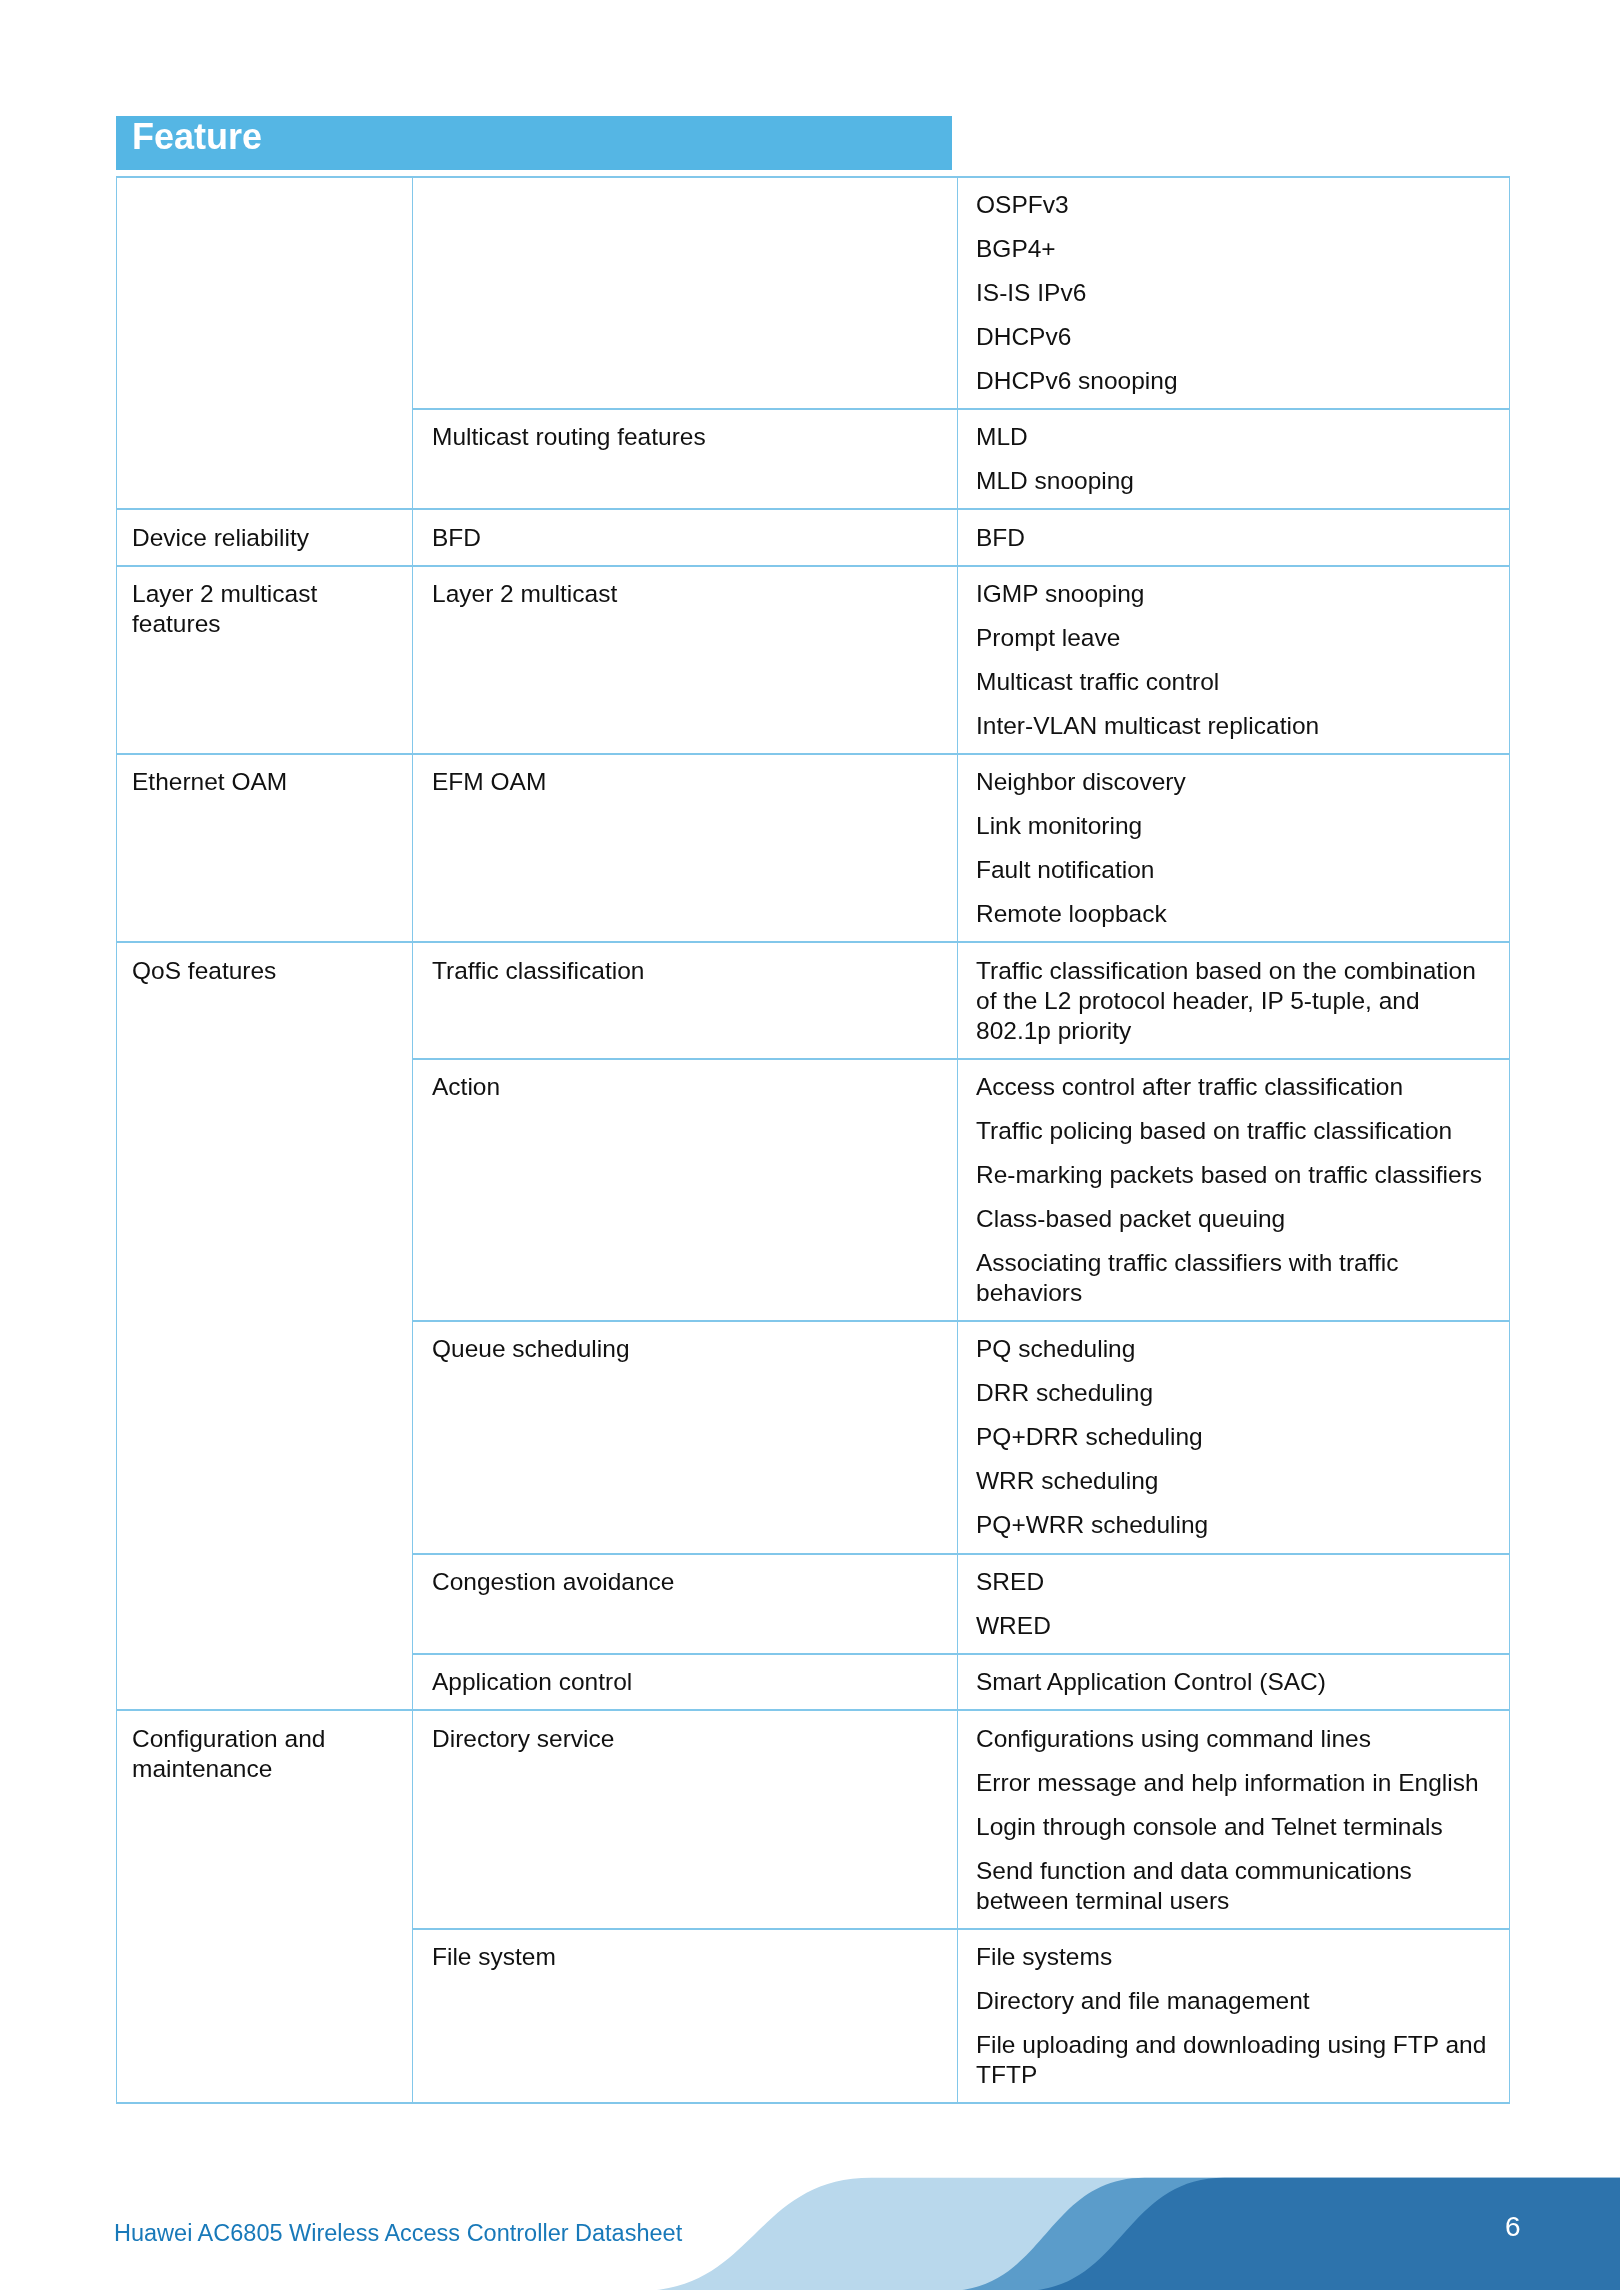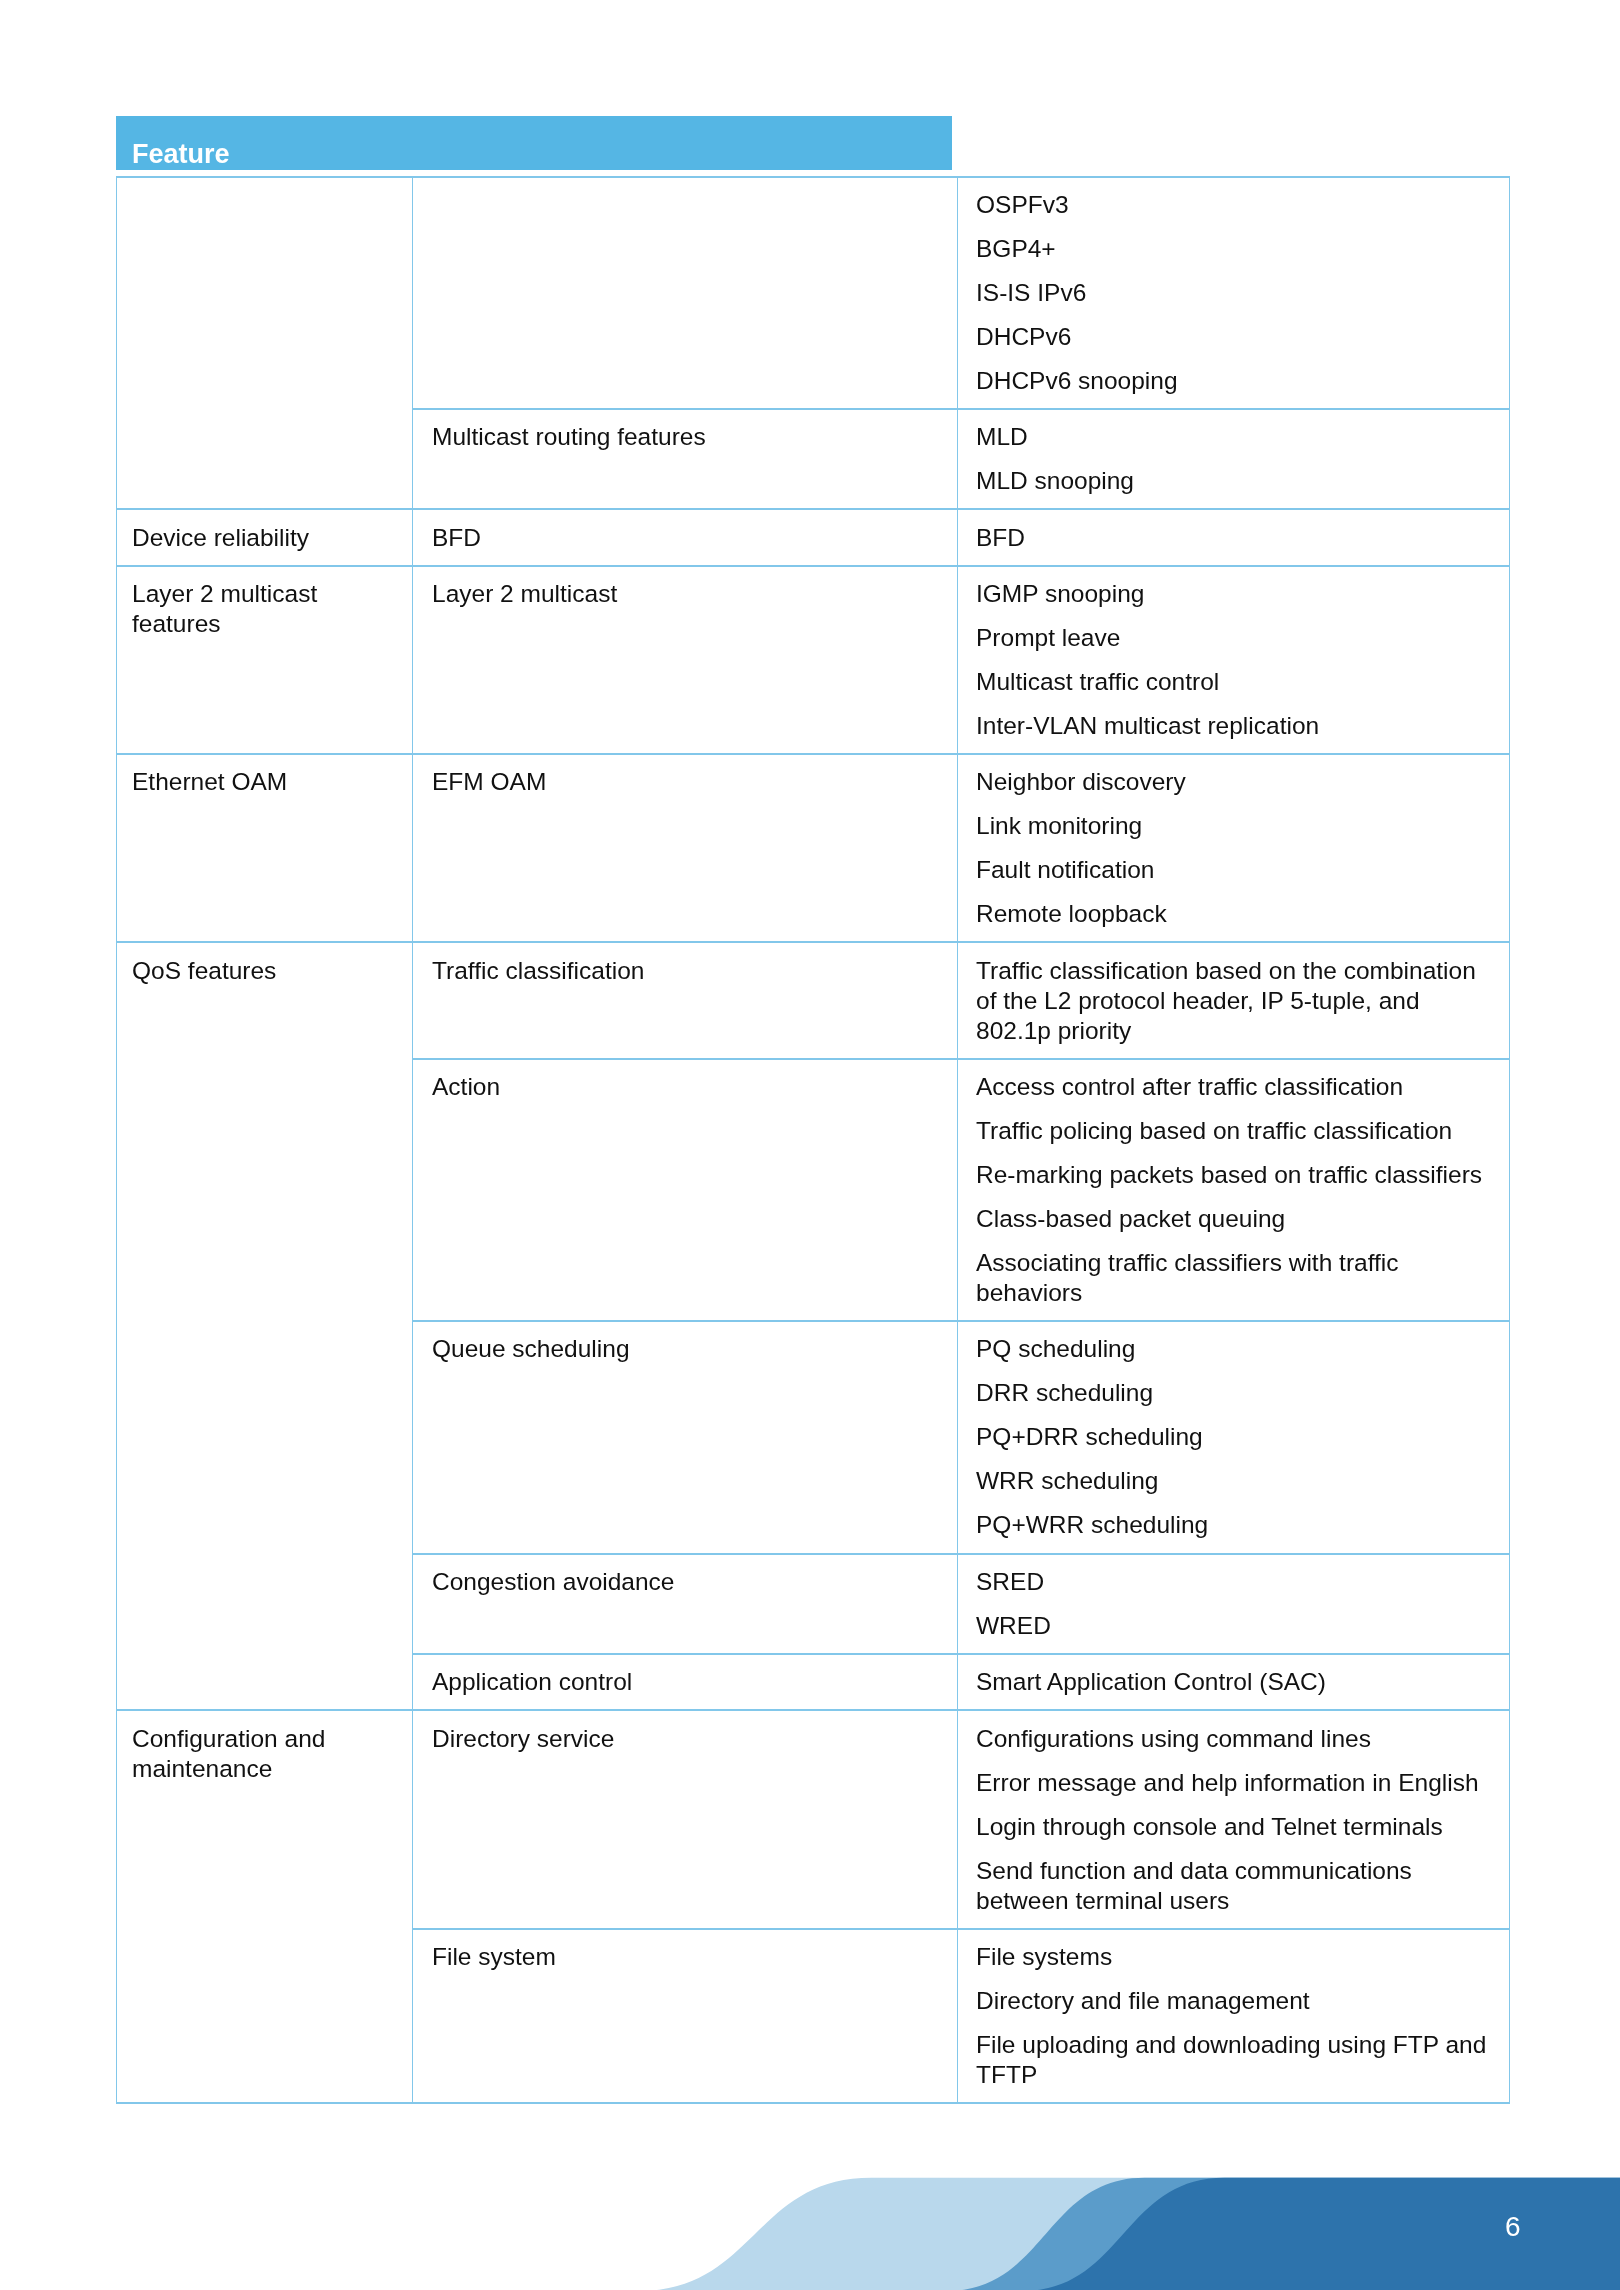--- a/index.html
+++ b/index.html
@@ -30,25 +30,25 @@
     left:116px;top:116px;
     width:1393px;
   }
   .thead{
     display:flex;
     width:100%;
   }
   .th{
     background:var(--header-bg);
     color:var(--header-text);
-    font-size:27px;
+    font-size:36px;
     font-weight:bold;
     height:54px;
     display:flex;
-    align-items:flex-end;
+    align-items:flex-start;
     box-sizing:border-box;
   }
   .th-feature{
     width:836px;
     padding-left:16px;
     margin-right:4.7px;
   }
   .th-desc{
     flex:1;
     padding-left:18px;
@@ -216,20 +216,21 @@
             <td class="desc">
               <p>File systems</p>
               <p>Directory and file management</p>
               <p>File uploading and downloading using FTP and TFTP</p>
             </td>
           </tr>
         </tbody>
     </table>
   </div>
 
+  <div class="footer-title">Huawei AC6805 Wireless Access Controller Datasheet</div>
 
   <svg class="footer-wave" viewBox="0 0 1721 160" preserveAspectRatio="none" aria-hidden="true">
     <path d="M678,160 C801,160 801,40 925,40 L1721,40 L1721,160 Z" fill="var(--wave-light)"></path>
     <path d="M1005,160 C1110,160 1110,40 1215,40 L1721,40 L1721,160 Z" fill="var(--wave-medium)"></path>
     <path d="M1085,160 C1192,160 1192,40 1300,40 L1721,40 L1721,160 Z" fill="var(--wave-dark)"></path>
   </svg>
 
   <div class="page-number">6</div>
 
 </div>

